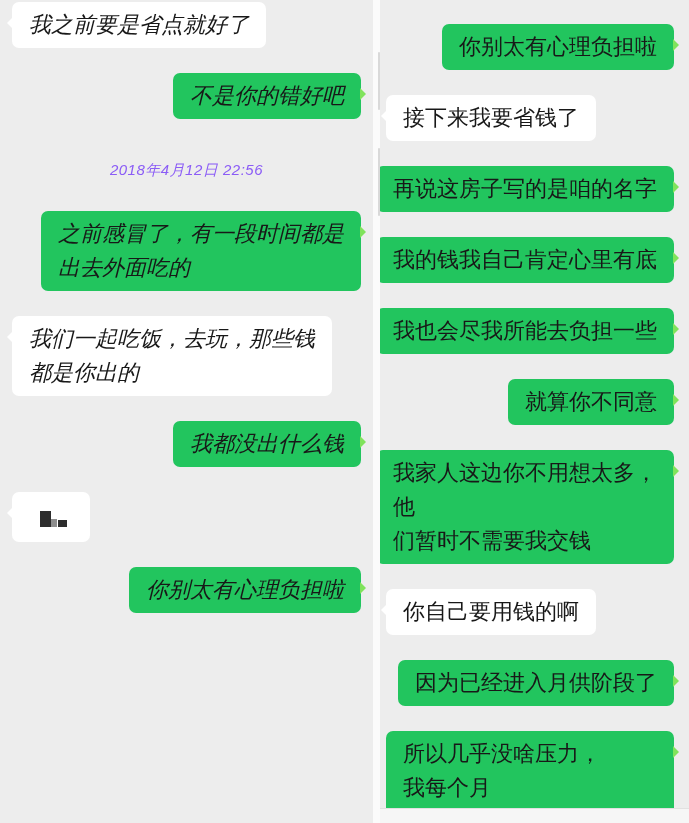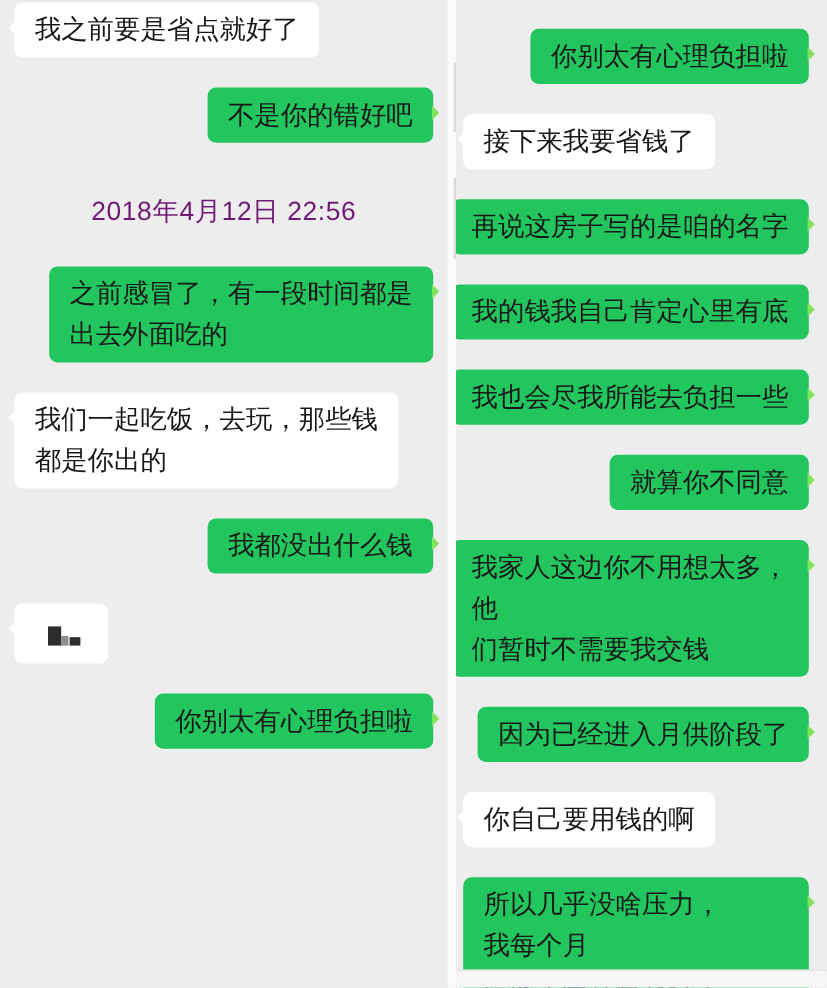--- a/index.html
+++ b/index.html
@@ -6,21 +6,21 @@
   body {
     width: 689px; height: 823px; overflow: hidden;
     background: #ededed;
     font-family: "Liberation Sans", "DejaVu Sans", sans-serif;
   }
   .collage { display: flex; width: 689px; height: 823px; position: relative; }
   .panel {
     position: relative; height: 823px; box-sizing: border-box;
     overflow: hidden; background: #ededed;
   }
-  .panel-left  { width: 408px; padding: 2px 12px 0 12px; }
+  .panel-left  { width: 408px; padding: 2px 12px 0 12px; font-style: italic; }
   .panel-right { width: 338px; padding: 24px 15px 0 6px; }
   .divider { width: 7px; background: #fbfbfb; position: relative; flex-shrink: 0; }
   .divider .scroll-mark {
     position: absolute; right: 0; width: 2px; background: #d9d9d9; border-radius: 1px;
   }
   .divider .scroll-mark.a { top: 52px; height: 58px; }
   .divider .scroll-mark.b { top: 148px; height: 68px; }
 
   .row { display: flex; margin-bottom: 25px; }
   .row.left  { justify-content: flex-start; }
@@ -46,21 +46,21 @@
     content: ""; position: absolute; right: -11px; top: 15px;
     width: 0; height: 0; border: 6px solid transparent;
   }
   .bubble.green.tail-right::after { border-left-color: #80e35c; }
   .bubble.tail-left::before {
     content: ""; position: absolute; left: -11px; top: 15px;
     width: 0; height: 0; border: 6px solid transparent;
   }
   .bubble.white.tail-left::before { border-right-color: #ffffff; }
 
-  .timestamp { font-size: 22px; color: #701a75; letter-spacing: 0.5px; }
+  .timestamp { font-size: 15px; color: #8b5cf6; letter-spacing: 0.5px; }
 
   .bubble.sticker {
     width: 44px; height: 50px; padding: 0 17px;
     display: flex; align-items: center; white-space: normal;
   }
   .mark { display: inline-block; background: #2d2d2d; }
   .mark.m1 { width: 11px; height: 16px; position: relative; margin-left: 11px; margin-top: 4px; }
   .mark.m1::after {
     content: ""; position: absolute; right: -6px; bottom: 0;
     width: 6px; height: 8px; background: #8d8d8d;
@@ -135,24 +135,24 @@
       <div class="row right">
         <div class="bubble green tail-right">我也会尽我所能去负担一些</div>
       </div>
       <div class="row right">
         <div class="bubble green tail-right">就算你不同意</div>
       </div>
       <div class="row right">
         <div class="bubble green tail-right">我家人这边你不用想太多，他
 们暂时不需要我交钱</div>
       </div>
+      <div class="row left">
+        <div class="bubble white tail-left">你自己要用钱的啊</div>
+      </div>
       <div class="row right">
         <div class="bubble green tail-right">因为已经进入月供阶段了</div>
-      </div>
-      <div class="row left">
-        <div class="bubble white tail-left">你自己要用钱的啊</div>
       </div>
       <div class="row right">
         <div class="bubble green tail-right">所以几乎没啥压力，我每个月
 给家里生活费就行了</div>
       </div>
     </div>
 </div>
 
 </body></html>

